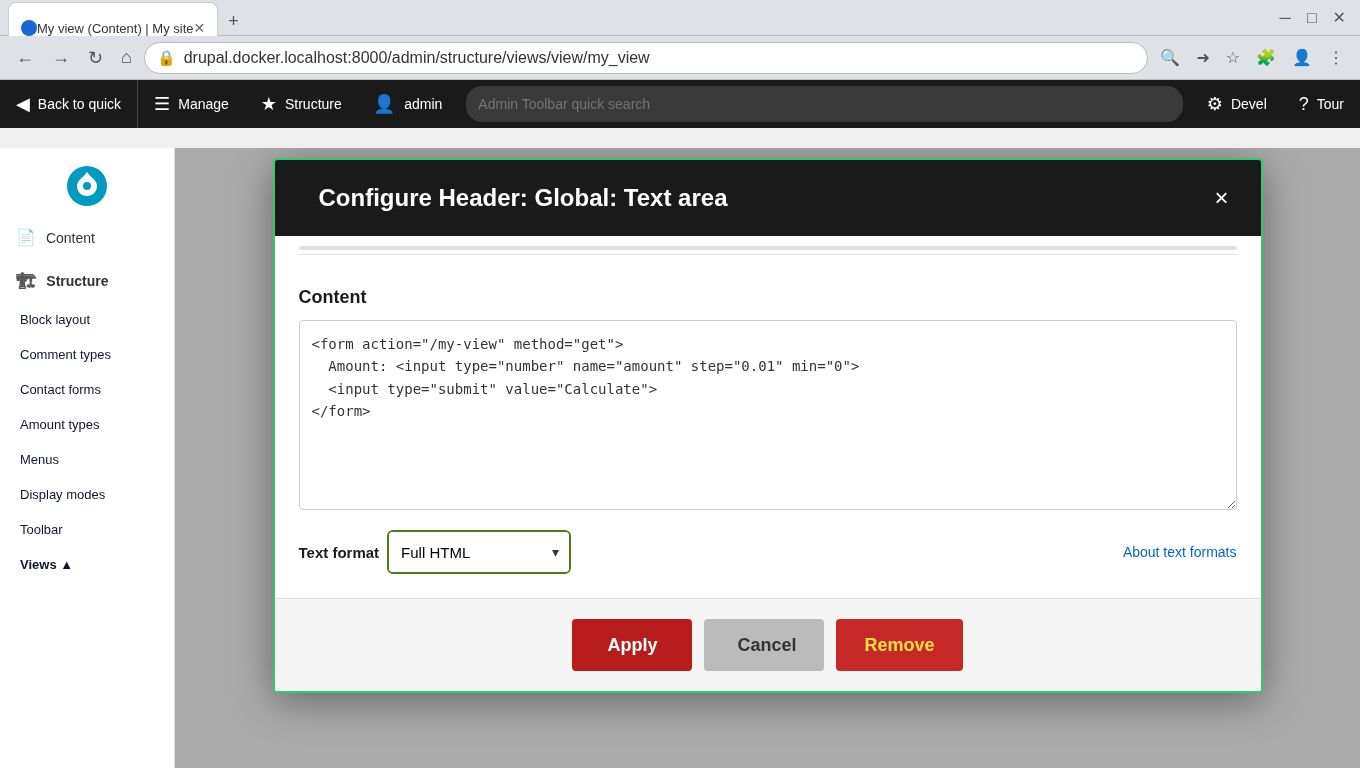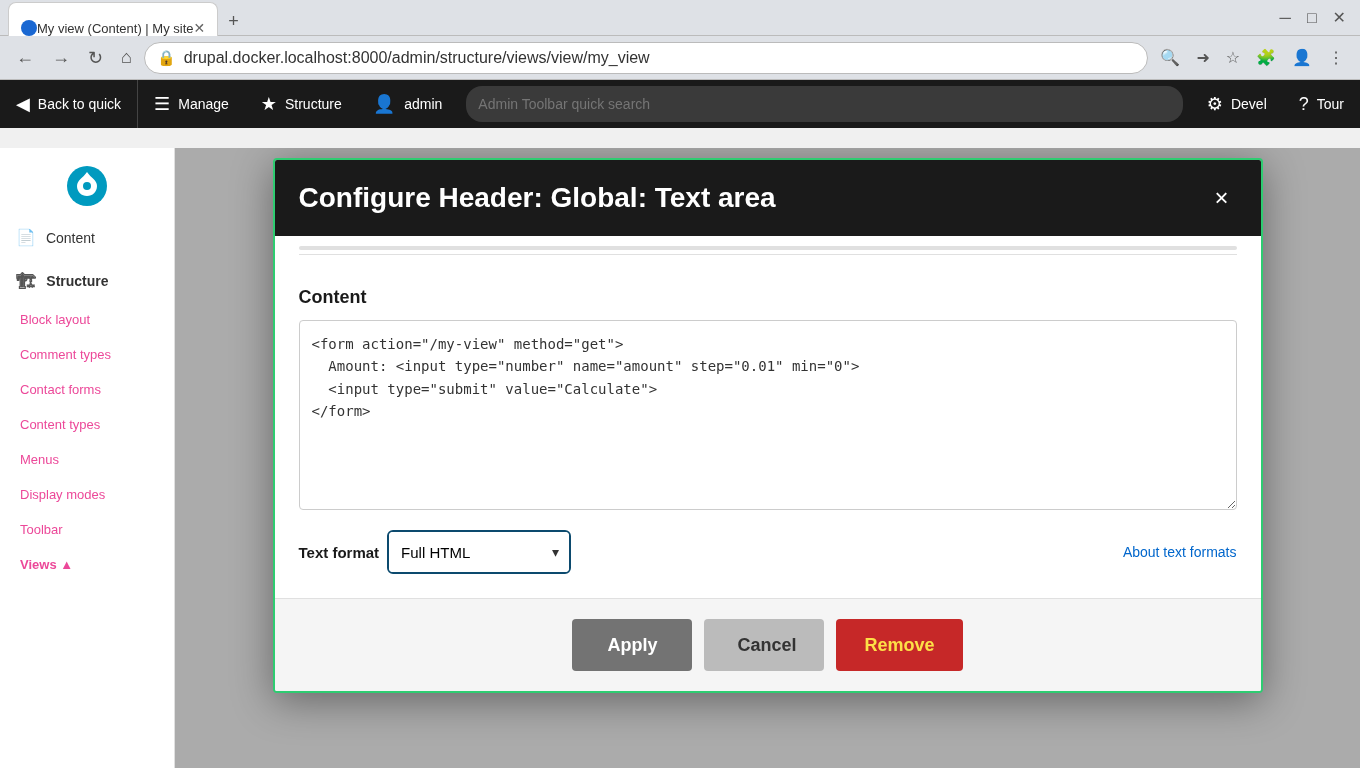--- a/index.html
+++ b/index.html
@@ -116,21 +116,21 @@
       display: flex;
       align-items: center;
       gap: 10px;
     }
     .sidebar-item.active { font-weight: bold; }
     .sidebar-icon { font-size: 16px; color: #555; }
 
     .sidebar-submenu-item {
       padding: 10px 16px 10px 20px;
       font-size: 13px;
-      color: #ec4899;
+      color: #0f172a;
       cursor: pointer;
     }
 
     
     .main-content {
       position: absolute;
       left: 175px;
       top: 148px;
       right: 0;
       bottom: 0;
@@ -164,22 +164,23 @@
     }
     .modal-header {
       background: #1a1a1a;
       padding: 20px 24px;
       display: flex;
       align-items: center;
       justify-content: space-between;
     }
     .modal-title {
       color: #fff;
-      font-size: 28px;
+      font-size: 24px;
       font-weight: bold;
+      margin-left: 20px;
     }
     .modal-close {
       background: none;
       border: none;
       color: #fff;
       font-size: 24px;
       cursor: pointer;
       padding: 4px 8px;
     }
     .modal-body {
@@ -214,21 +215,21 @@
       gap: 8px;
       flex-wrap: wrap;
     }
     .text-format-label {
       font-size: 15px;
       font-weight: bold;
       color: #1a1a1a;
       white-space: nowrap;
     }
     .text-format-select-wrapper {
-      border: 2px solid #0c4a6e;
+      border: 2px solid #4d7c0f;
       border-radius: 6px;
       overflow: hidden;
     }
     .text-format-select {
       height: 40px;
       padding: 0 36px 0 12px;
       font-size: 15px;
       border: none;
       outline: none;
       background: #fff;
@@ -267,21 +268,21 @@
     .btn {
       height: 52px;
       min-width: 120px;
       border: none;
       border-radius: 4px;
       font-size: 18px;
       font-weight: bold;
       cursor: pointer;
       padding: 0 28px;
     }
-    .btn-apply { background: #737373; color: #fff; }
+    .btn-apply { background: #b91c1c; color: #fff; }
     .btn-cancel { background: #bbb; color: #333; text-align: right; }
     .btn-remove { background: #c62828; color: #fde047; }
   </style>
 </head>
 <body>
 
 <div class="browser-chrome" style="height:36px; align-items:center; padding:0 8px; background:#dee1e6;">
   <div class="browser-tab-bar">
     <div class="browser-tab">
       <div class="tab-favicon"></div>
@@ -364,21 +365,21 @@
   <div class="sidebar-submenu-item">
     <span>Block layout</span>
   </div>
   <div class="sidebar-submenu-item">
     <span>Comment types</span>
   </div>
   <div class="sidebar-submenu-item">
     <span>Contact forms</span>
   </div>
   <div class="sidebar-submenu-item">
-    <span>Content types</span>
+    <span>Amount types</span>
   </div>
   <div class="sidebar-submenu-item">
     <span>Menus</span>
   </div>
   <div class="sidebar-submenu-item">
     <span>Display modes</span>
   </div>
   <div class="sidebar-submenu-item">
     <span>Toolbar</span>
   </div>

